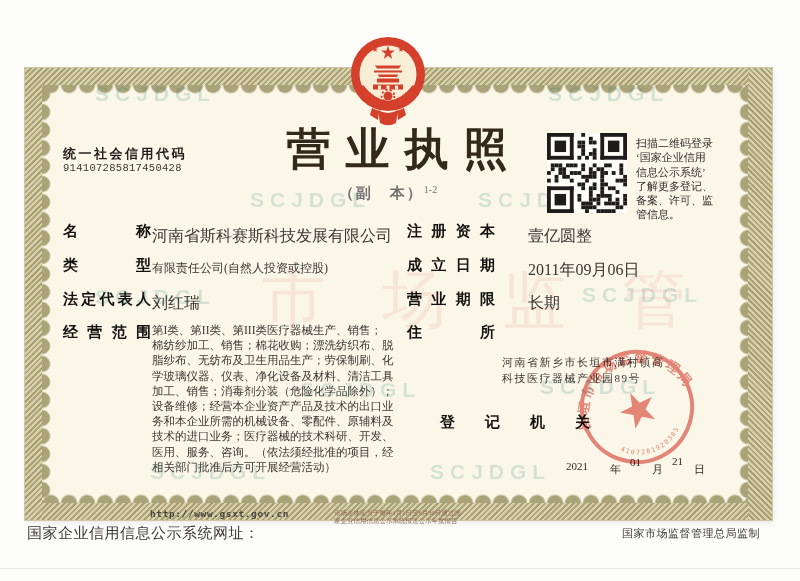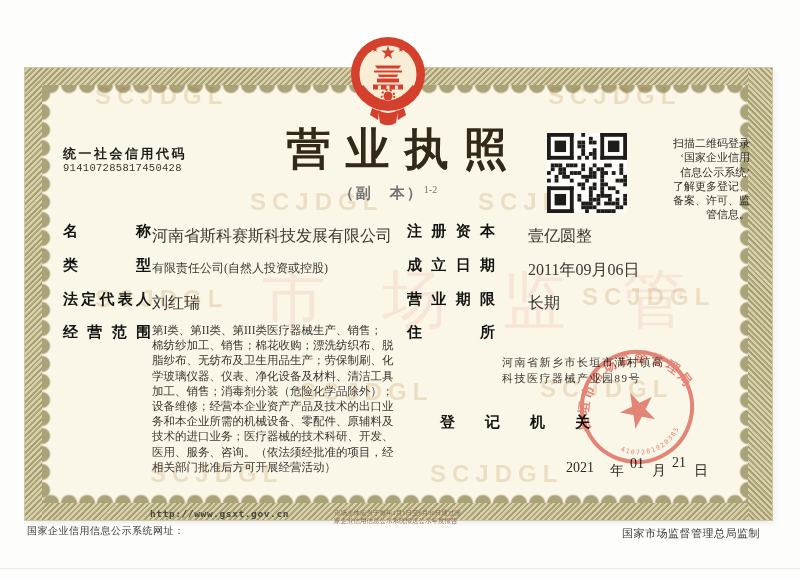--- a/index.html
+++ b/index.html
@@ -25,66 +25,66 @@
      background:radial-gradient(circle at 9px 9px,#aaa379 7px,rgba(170,163,121,.5) 8px,transparent 9px);
      background-size:18px 9px;background-repeat:repeat-x;}
   .sc-left{left:42px;top:85px;width:9px;height:418px;
      background:radial-gradient(circle at 0px 9px,#aaa379 7px,rgba(170,163,121,.5) 8px,transparent 9px);
      background-size:9px 18px;background-repeat:repeat-y;}
   .sc-right{left:739px;top:85px;width:9px;height:418px;
      background:radial-gradient(circle at 9px 9px,#aaa379 7px,rgba(170,163,121,.5) 8px,transparent 9px);
      background-size:9px 18px;background-repeat:repeat-y;}
   
   .ghost{position:absolute;font-family:"Liberation Sans","DejaVu Sans",sans-serif;
-         font-weight:bold;font-size:24px;letter-spacing:6px;color:#a16207;opacity:.16;}
+         font-weight:bold;font-size:21px;letter-spacing:6px;color:#0f766e;opacity:.16;}
   .g1{left:95px;top:82px;} .g2{left:548px;top:82px;} .g3{left:250px;top:188px;}
   .g4{left:478px;top:188px;} .g5{left:95px;top:285px;} .g6{left:582px;top:283px;}
   .g7{left:300px;top:378px;} .g8{left:540px;top:375px;} .g9{left:150px;top:460px;}
   .g10{left:430px;top:460px;}
   .pinkmark{position:absolute;left:262px;top:256px;font-size:64px;font-weight:normal;
          font-family:"Liberation Sans","DejaVu Sans",sans-serif;letter-spacing:56px;
          color:rgba(226,110,105,.12);white-space:nowrap;}
   
   .credit-label{position:absolute;left:63px;top:145px;font-family:"Liberation Sans","DejaVu Sans",sans-serif;
          font-weight:bold;font-size:13px;letter-spacing:2.5px;color:#1f1d19;}
   .credit-code{position:absolute;left:63px;top:162px;font-size:10.5px;letter-spacing:.3px;color:#3a362e;font-family:Liberation Mono, monospace;}
   .title{position:absolute;left:242px;top:128px;width:310px;text-align:center;
          font-size:44px;font-weight:900;letter-spacing:15px;text-indent:15px;
          color:#33291a;line-height:1;}
   .subtitle-row{position:absolute;left:233px;top:184px;width:310px;text-align:center;
          font-size:15px;font-weight:bold;color:#737373;letter-spacing:2px;}
   .subtitle-row sup{font-size:10px;font-weight:normal;letter-spacing:0;vertical-align:5px;}
   
   .qr{position:absolute;left:547px;top:133px;}
   .qr-caption{position:absolute;left:636px;top:136px;width:114px;font-size:11px;
-         line-height:14.3px;color:#2e2b26;white-space:pre-line;text-align:right;}
+         line-height:14.3px;color:#2e2b26;white-space:pre-line;}
   
   .flabel{position:absolute;width:88px;font-family:"Liberation Sans","DejaVu Sans",sans-serif;
           font-weight:bold;font-size:15px;color:#131311;
           text-align:justify;text-align-last:justify;-moz-text-align-last:justify;}
   .fval{position:absolute;font-size:16px;color:#3b3630;}
   .l-label{left:63px;} .l-val{left:152px;width:246px;}
   .r-label{left:407px;} .r-val{left:528px;width:220px;}
   .multiline{white-space:pre-line;}
   .scope-val{left:152px;width:244px;font-size:11.5px;line-height:15.2px;}
   .addr-val{left:502px;width:210px;font-size:11px;letter-spacing:1.5px;line-height:15.5px;margin-top:34px;}
   .registrar{left:440px;top:413px;width:150px;}
   
-  .date-row{position:absolute;left:560px;top:452px;width:180px;height:30px;font-size:14px;color:#2d2a24;}
+  .date-row{position:absolute;left:560px;top:452px;width:180px;height:30px;font-size:11px;color:#2d2a24;}
   .date-row span{position:absolute;}
   .d-year{left:6px;top:8px;} .d-yu{left:50px;top:10px;}
   .d-month{left:70px;top:4px;} .d-mu{left:92px;top:10px;}
   .d-day{left:112px;top:3px;} .d-du{left:134px;top:10px;}
   
   .seal{position:absolute;left:562px;top:342px;transform:rotate(-26deg);
         opacity:.85;mix-blend-mode:multiply;}
   
   .emblem{position:absolute;left:348px;top:30px;}
   
-  .site-label{position:absolute;left:27px;top:524px;font-size:10px;color:#3c3a35;letter-spacing:.5px;}
+  .site-label{position:absolute;left:27px;top:524px;font-size:15px;color:#3c3a35;letter-spacing:.5px;}
   .site-url{position:absolute;left:150px;top:508px;font-family:"DejaVu Sans Mono","Liberation Mono",monospace;
         font-weight:bold;font-size:9.5px;letter-spacing:.6px;color:#4a463e;}
   .note{position:absolute;left:334px;top:509px;width:140px;font-size:6.5px;line-height:8.2px;
         color:#8c6450;white-space:pre-line;}
   .publisher{position:absolute;left:622px;top:526px;font-size:11px;color:#3c3a35;letter-spacing:.5px;}
   .scanline{position:absolute;left:0;top:568px;width:800px;height:1px;background:#e9e9e6;}
 </style>
 </head>
 <body>
 

